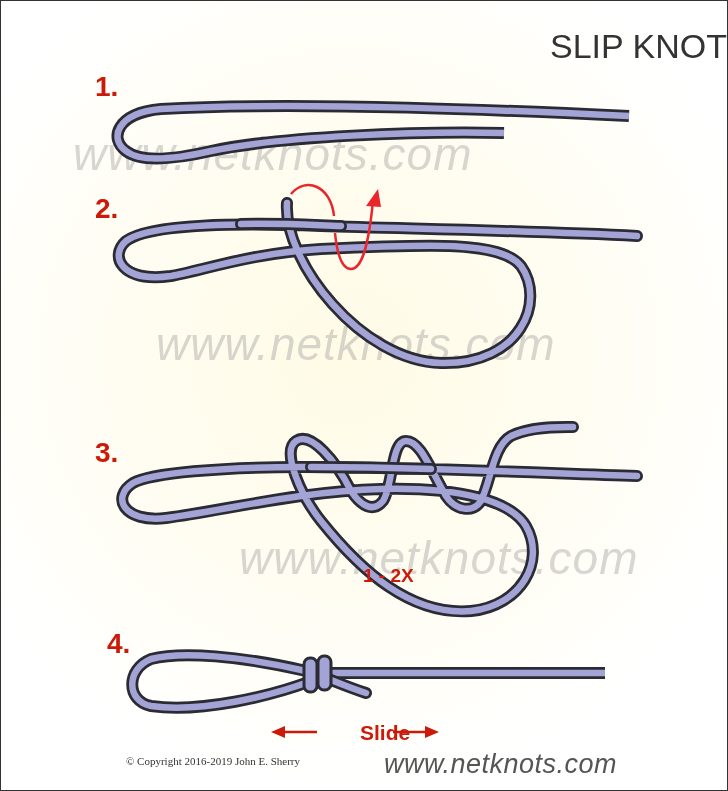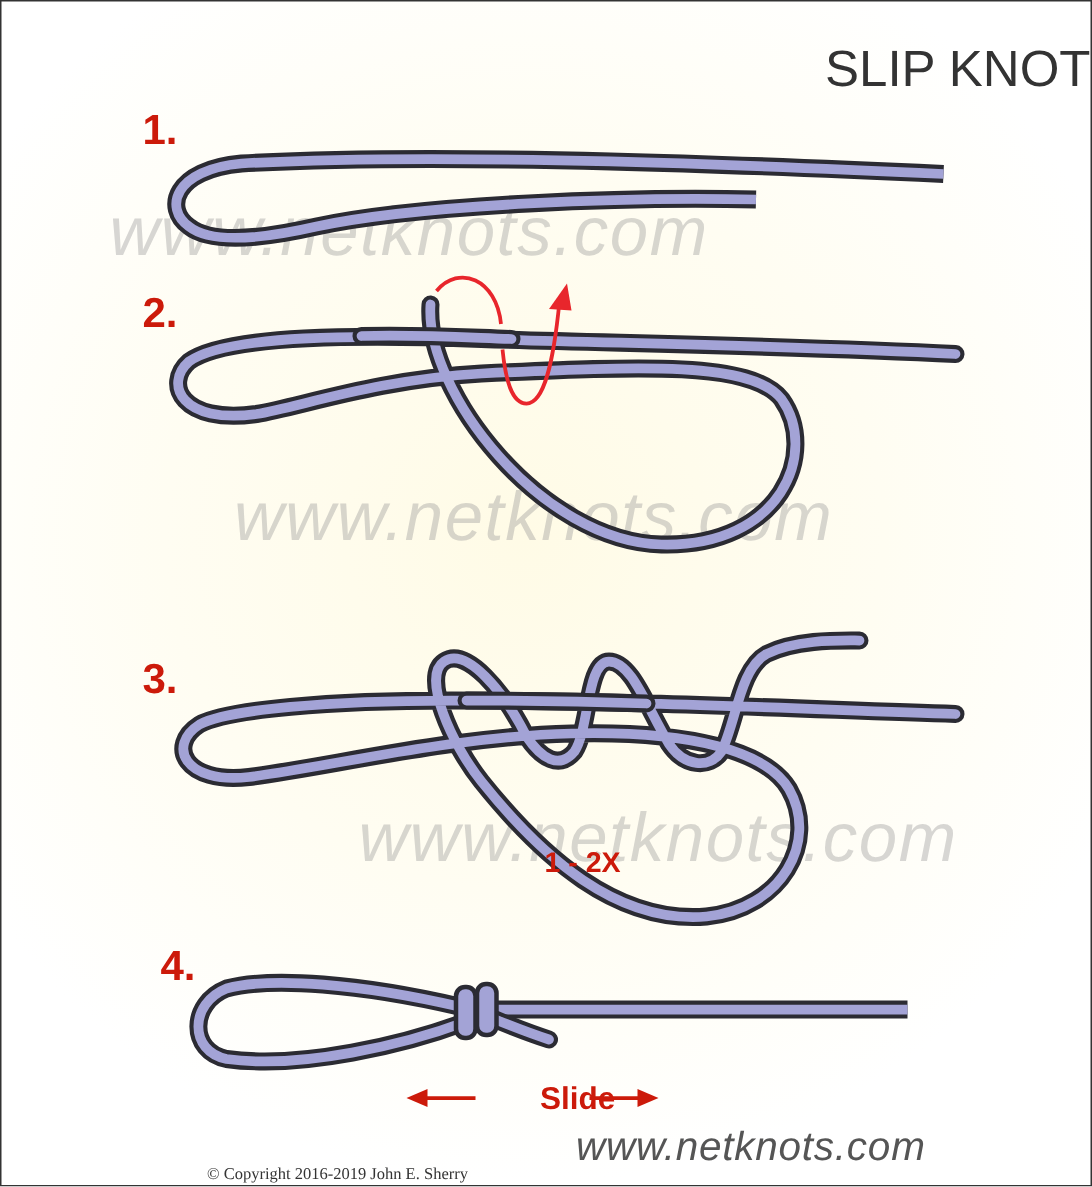--- a/index.html
+++ b/index.html
@@ -25,22 +25,22 @@
     }
     svg.diagram { position: absolute; left: 0; top: 0; }
     .rope-outline { fill: none; stroke: #2b2b33; stroke-width: 12; stroke-linecap: round; stroke-linejoin: round; }
     .rope-fill { fill: none; stroke: #a3a3d6; stroke-width: 6.5; stroke-linecap: round; stroke-linejoin: round; }
     .rope-outline.butt, .rope-fill.butt { stroke-linecap: butt; }
     .label-red {
       position: absolute; font-family: "Liberation Sans", sans-serif; font-weight: bold;
       color: #cc1a0a; white-space: nowrap;
     }
     .copyright {
-      position: absolute; left: 125px; top: 776px; font-family: "Liberation Serif", serif;
-      font-size: 11px; color: #333333; white-space: nowrap; margin-left: 12px;
+      position: absolute; left: 125px; top: 754px; font-family: "Liberation Serif", serif;
+      font-size: 11px; color: #333333; white-space: nowrap;
     }
     .site-footer {
       position: absolute; left: 383px; top: 748px; font-family: "Liberation Sans", sans-serif;
       font-style: italic; font-size: 27px; color: #555555; white-space: nowrap; letter-spacing: 0.5px;
     }
   </style>
 </head>
 <body>
 
 <div class="frame">

